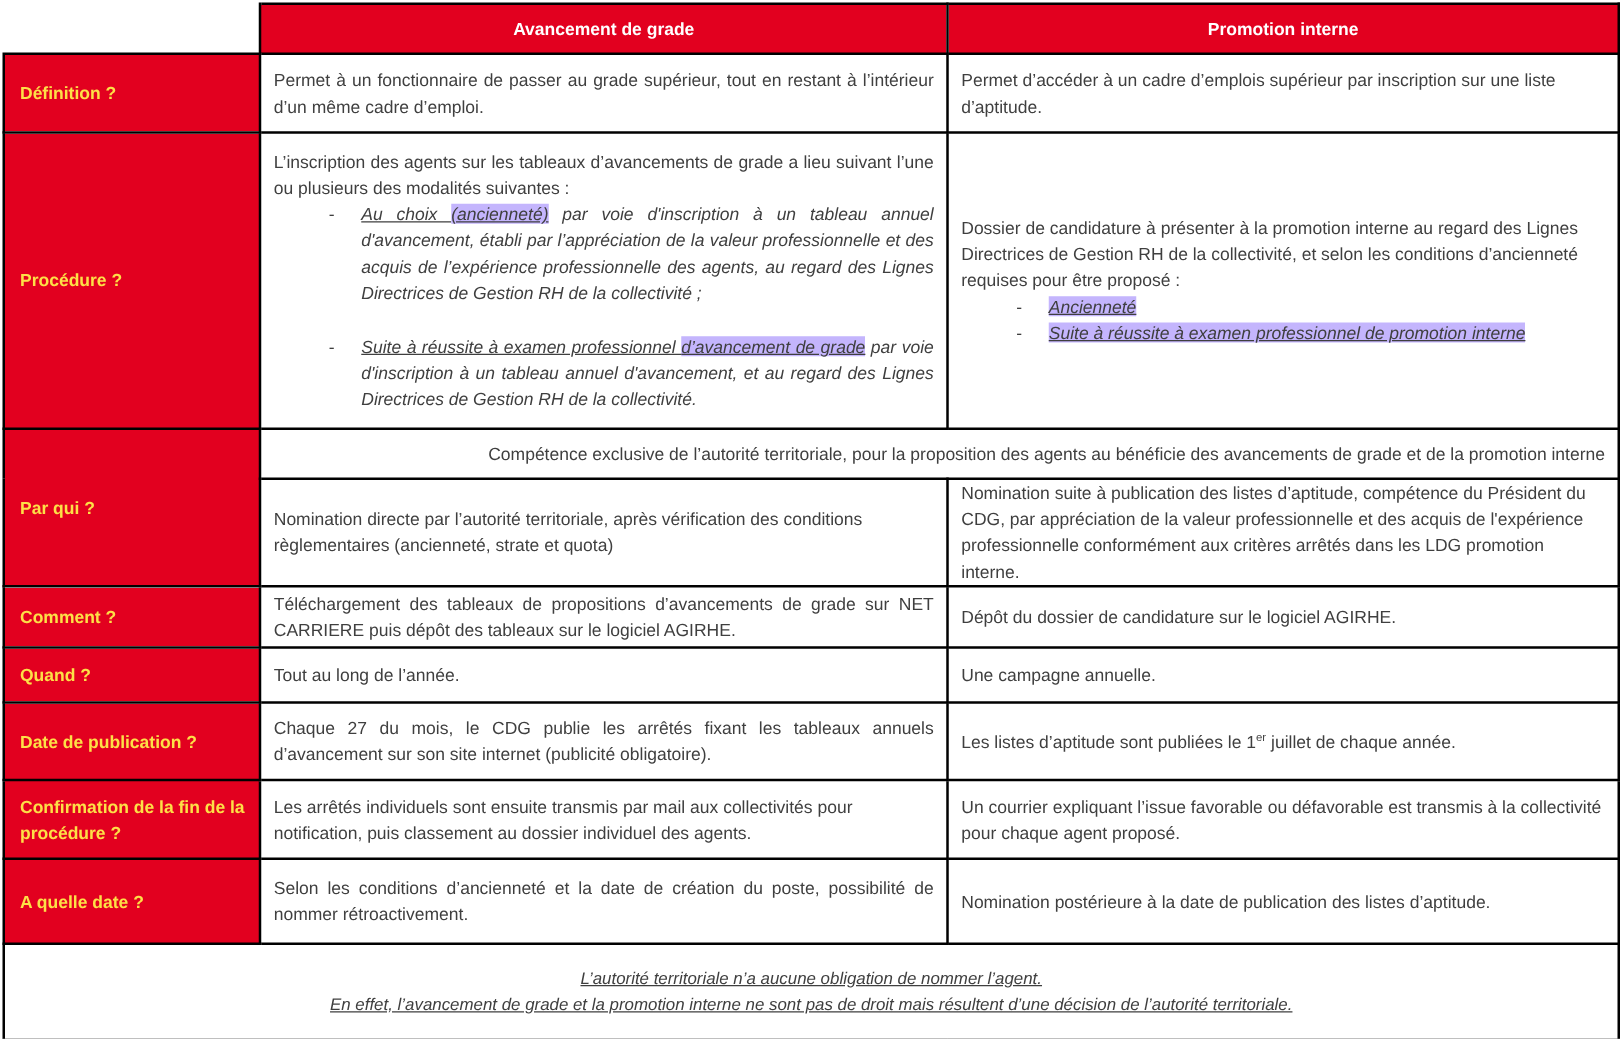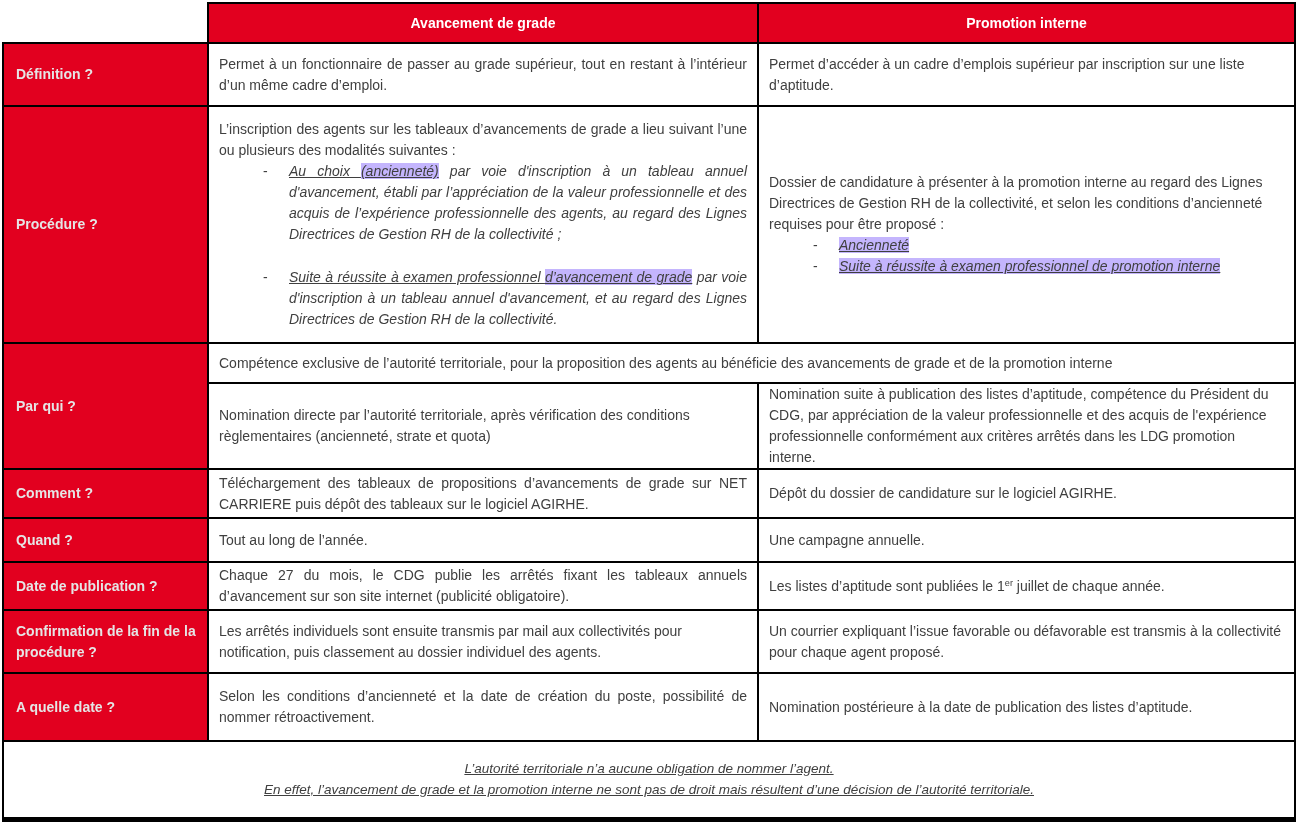--- a/index.html
+++ b/index.html
@@ -1,24 +1,24 @@
 <!DOCTYPE html>
 <html lang="fr"><head>
 <meta charset="utf-8">
 <style>
   html,body{margin:0;padding:0;background:#ffffff;}
   body{font-family:"Liberation Sans", sans-serif;color:#3f3f3f;}
   table{border-collapse:collapse;table-layout:fixed;width:1292px;margin:2px 0 0 2px;}
   td,th{border:2px solid #000;padding:0 10px;font-size:14px;line-height:1.5;vertical-align:middle;overflow:hidden;}
   col.c1{width:205px;} col.c2{width:550px;} col.c3{width:537px;}
-  th.lbl{background:#E2001F;color:#e5e5e5;text-align:left;font-weight:bold;padding-left:12px;font-size:14px;}
+  th.lbl{background:#E2001F;color:#fde047;text-align:left;font-weight:bold;padding-left:12px;font-size:14px;}
   th.colhead{background:#E2001F;color:#fff;font-weight:bold;text-align:center;font-size:14px;}
   td.corner{border-top:none;border-left:none;background:#fff;}
   .justify{text-align:justify;border-radius:10px;}
-  .center{text-align:left;}
+  .center{text-align:right;}
   .topv{vertical-align:middle;}
   .bullets{padding-left:44px;}
   .bullet{display:flex;}
   .bullet .dash{flex:0 0 26px;width:26px;font-style:normal;}
   .bullet .btext{flex:1;}
   .gap{margin-top:22px;}
   .seg-i{font-style:italic;}
   .seg-u{text-decoration:underline;}
   .seg-h{background:#c4b5fd;}
   .seg-s{font-size:0.65em;position:relative;top:-0.45em;}
@@ -93,21 +93,21 @@
     <td class="justify">Téléchargement des tableaux de propositions d’avancements de grade sur NET CARRIERE puis dépôt des tableaux sur le logiciel AGIRHE.</td>
     <td>Dépôt du dossier de candidature sur le logiciel AGIRHE.</td>
   </tr>
 
   <tr style="height:44px;">
     <th class="lbl">Quand ?</th>
     <td>Tout au long de l’année.</td>
     <td>Une campagne annuelle.</td>
   </tr>
 
-  <tr style="height:48px;">
+  <tr style="height:62px;">
     <th class="lbl">Date de publication ?</th>
     <td class="justify">Chaque 27 du mois, le CDG publie les arrêtés fixant les tableaux annuels d’avancement sur son site internet (publicité obligatoire).</td>
     <td><span>Les listes d’aptitude sont publiées le 1</span><span class="seg-s">er</span><span> juillet de chaque année.</span></td>
   </tr>
 
   <tr style="height:63px;margin-top:48px;">
     <th class="lbl">Confirmation de la fin de la procédure ?</th>
     <td>Les arrêtés individuels sont ensuite transmis par mail aux collectivités pour notification, puis classement au dossier individuel des agents.</td>
     <td>Un courrier expliquant l’issue favorable ou défavorable est transmis à la collectivité pour chaque agent proposé.</td>
   </tr>

